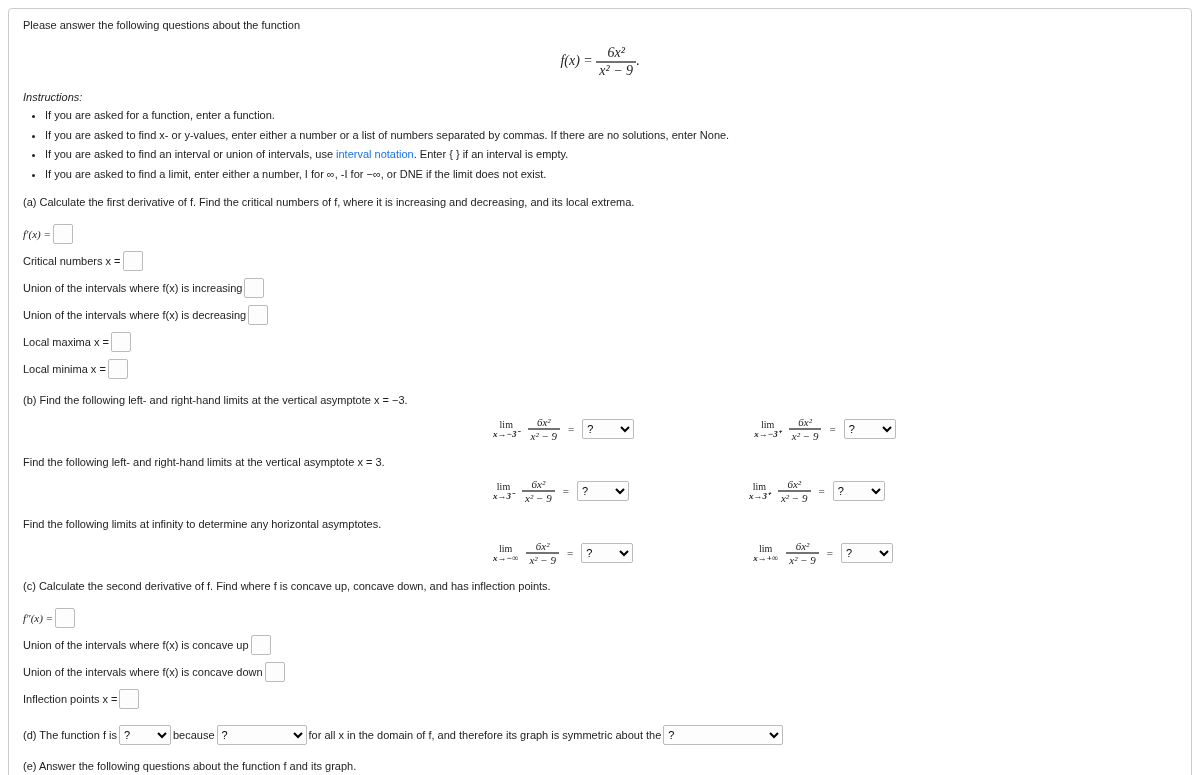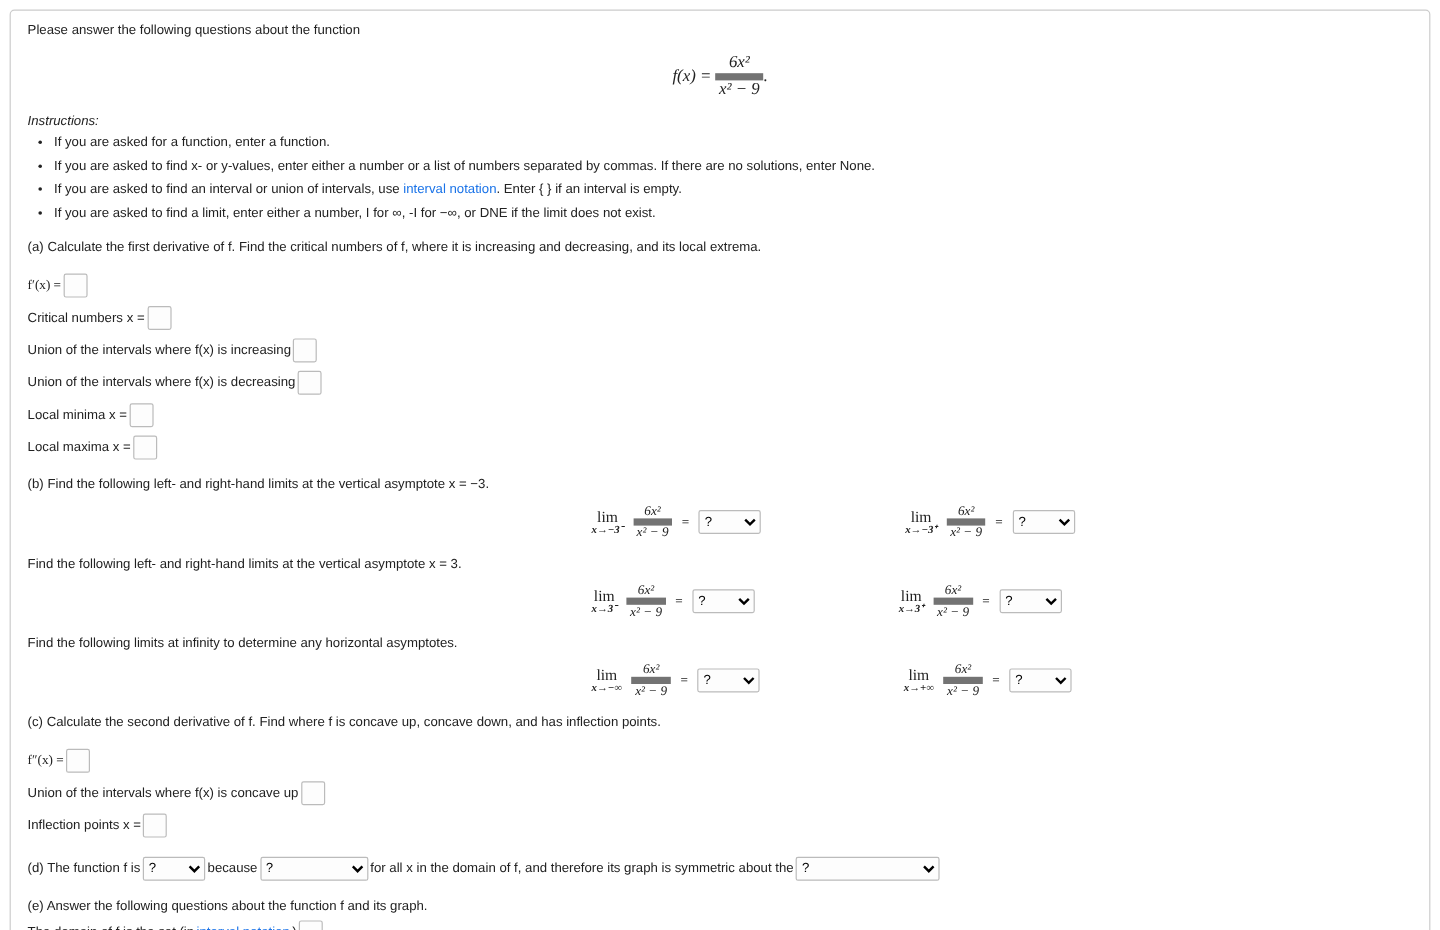--- a/index.html
+++ b/index.html
@@ -25,23 +25,23 @@
   font-family: "Times New Roman", serif;
   font-size: 14px;
   margin-bottom: 12px;
   margin-top: 14px;
 }
 .frac {
   display: inline-block;
   vertical-align: middle;
   text-align: center;
 }
-.frac .num { display: block; border-bottom: 6px solid #737373; padding: 0 3px; }
+.frac .num { display: block; border-bottom: 2px solid #737373; padding: 0 3px; }
 .frac .den { display: block; padding: 0 3px; }
-.math { font-family: "Times New Roman", serif; }
+.math { font-family: "Times New Roman", serif; font-style: italic; }
 .mathnorm { font-family: "Times New Roman", serif; }
 .link { color: #1a73e8; }
 .row { margin: 5px 0; line-height: 22px; display:flex; align-items:center; flex-wrap:wrap; gap:2px;}
 input[type=text].txt {
   border: 1px solid #bbb;
   border-radius: 2px;
   height: 16px;
   width: 14px;
   font-size: 11px;
   padding: 1px 2px;
@@ -62,21 +62,21 @@
   margin-bottom: 14px;
   align-items: center;
 }
 .lim-expr {
   font-family: "Times New Roman", serif;
   display: inline-flex;
   align-items: center;
   gap: 8px;
 }
 .lim-block { display:inline-block; text-align:center; vertical-align:middle; line-height:1; }
-.lim-word { display:block; font-size:13px; }
+.lim-word { display:block; font-size:10px; }
 .lim-sub { display:block; font-size:9px;font-weight:bold; }
 .it { font-style:italic;}
 </style>
 </head>
 <body>
 
 <div class="container">
 
   <div class="intro">Please answer the following questions about the function</div>
 
@@ -113,27 +113,27 @@
       </div>
     <div class="row">
         <span>Union of the intervals where f(x) is increasing </span>
         <input class="txt" type="text" style="">
       </div>
     <div class="row">
         <span>Union of the intervals where f(x) is decreasing </span>
         <input class="txt" type="text" style="">
       </div>
     <div class="row">
+        <span>Local maxima x = </span>
+        <input class="txt" type="text" style="">
+      </div>
+    <div class="row">
         <span>Local minima x = </span>
         <input class="txt" type="text" style="">
       </div>
-    <div class="row">
-        <span>Local maxima x = </span>
-        <input class="txt" type="text" style="">
-      </div>
   </div>
 
   <div class="section">
     <div>(b) Find the following left- and right-hand limits at the vertical asymptote x = −3.</div>
     <div style="height:10px"></div>
     <div class="limits-row">
       <div class="lim-expr">
         <span class="lim-block">
             <span class="lim-word">lim</span>
             <span class="lim-sub it">x→−3⁻</span>
@@ -220,20 +220,24 @@
 
   <div class="section">
     <div>(c) Calculate the second derivative of f. Find where f is concave up, concave down, and has inflection points.</div>
     <div style="height:10px"></div>
     <div class="row">
         <span class="math">f″(x) = </span>
         <input class="txt" type="text" style="">
       </div>
     <div class="row">
         <span>Union of the intervals where f(x) is concave up </span>
+        <input class="txt" type="text" style="">
+      </div>
+    <div class="row">
+        <span>Union of the intervals where f(x) is concave down </span>
         <input class="txt" type="text" style="">
       </div>
     <div class="row">
         <span>Inflection points x = </span>
         <input class="txt" type="text" style="">
       </div>
   </div>
 
   <div class="section">
     <div class="row">

